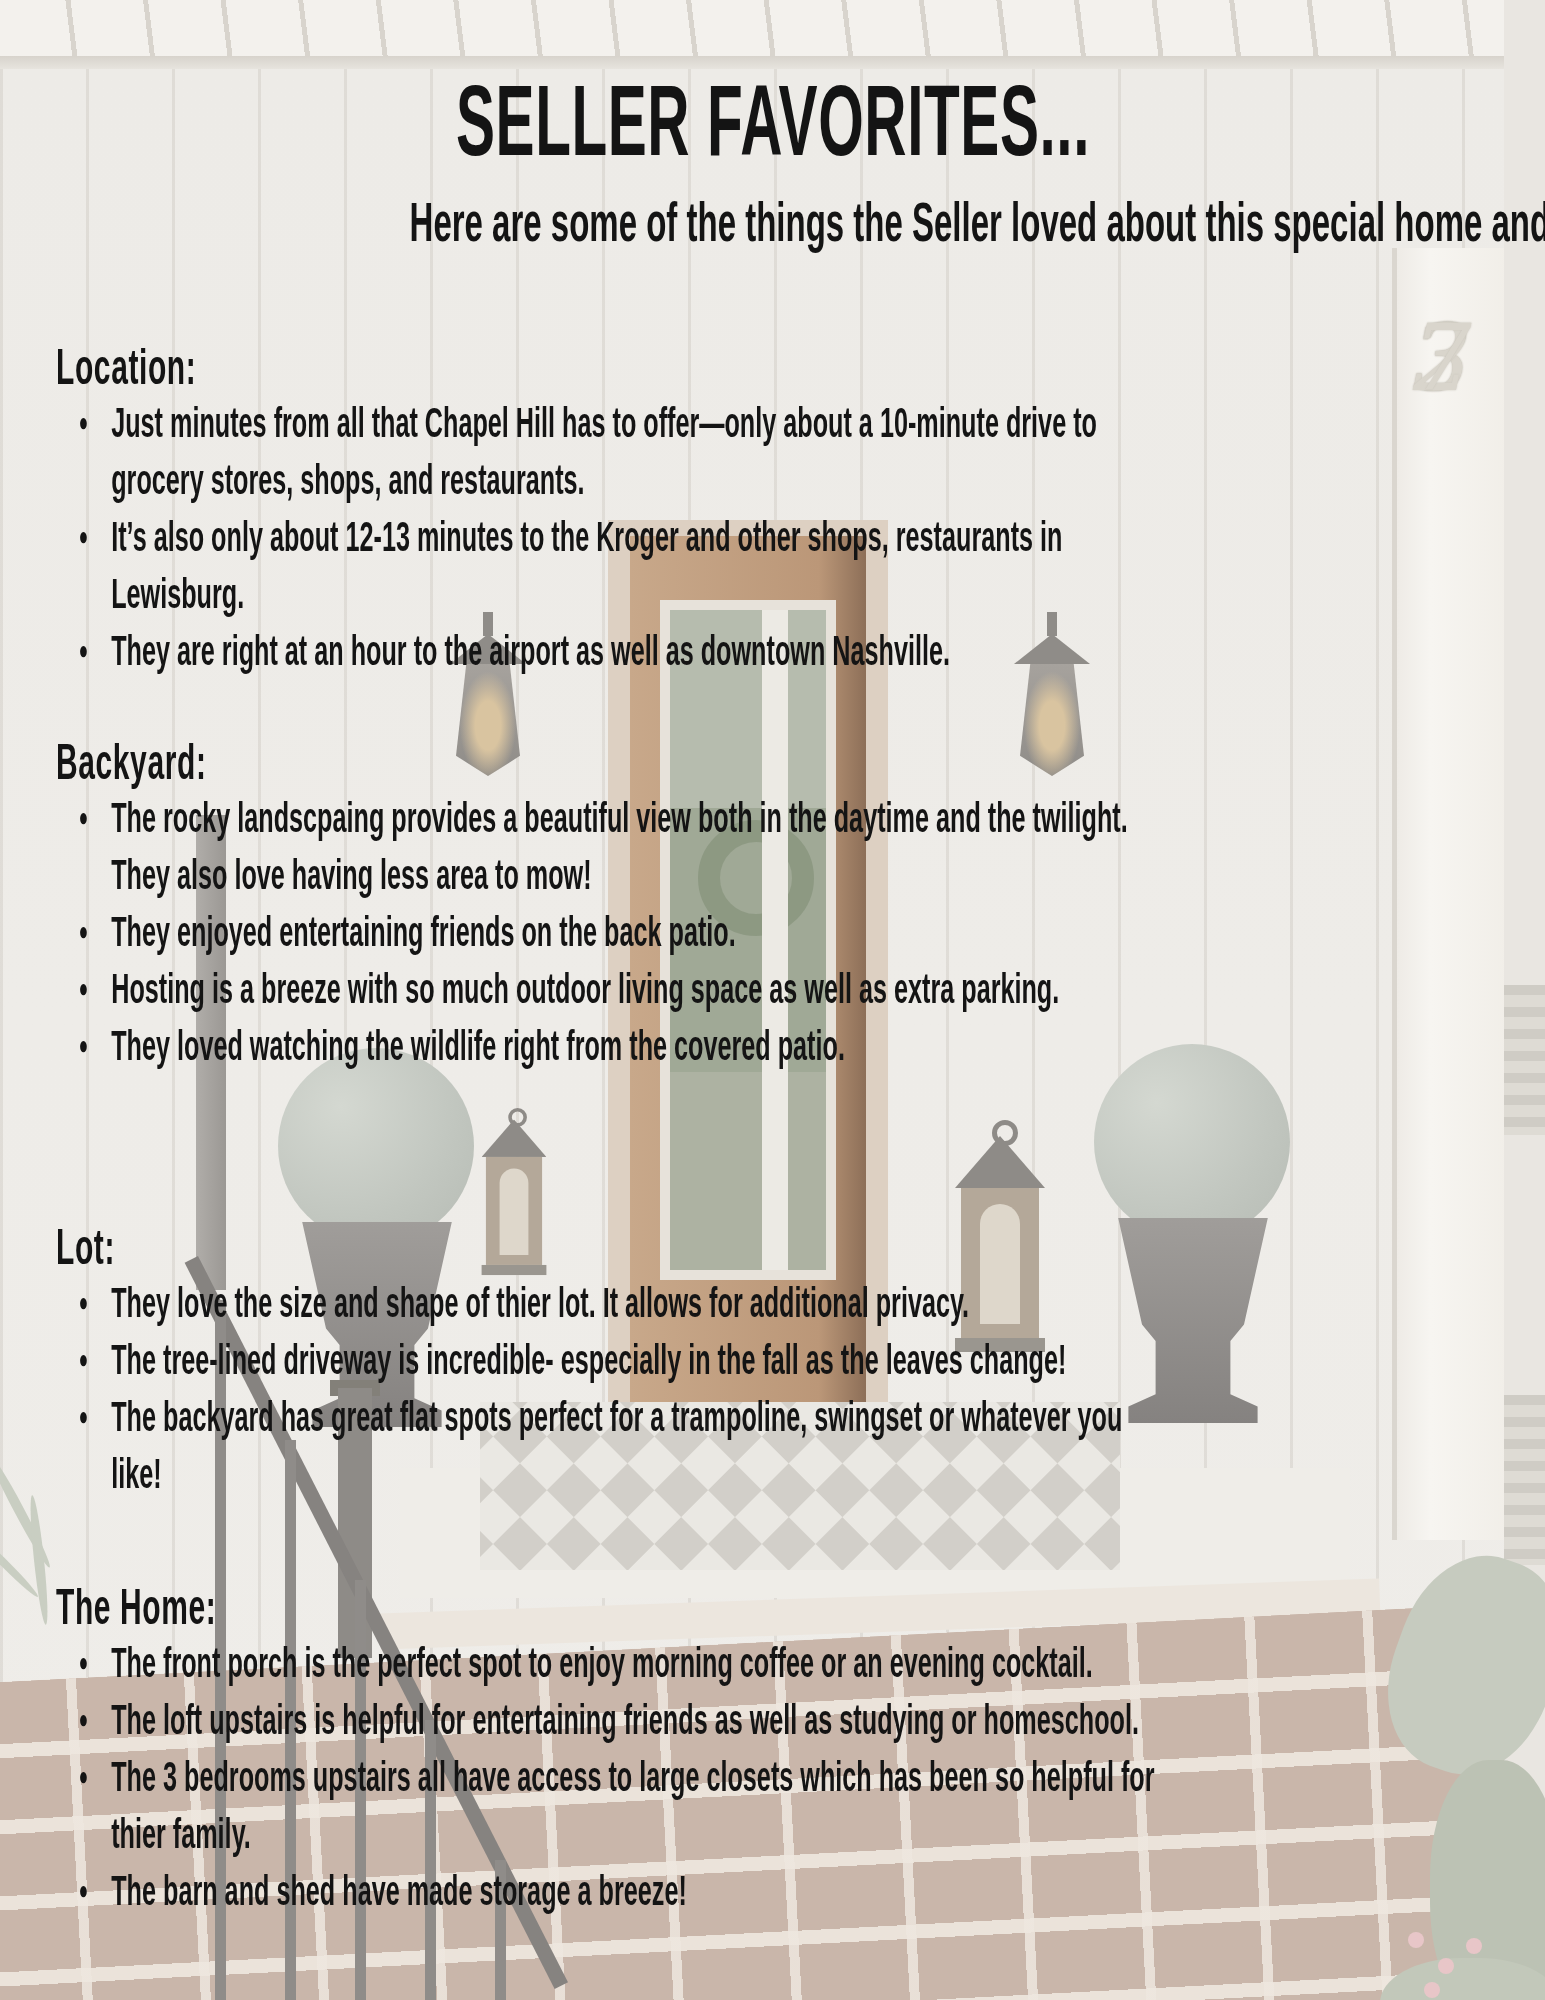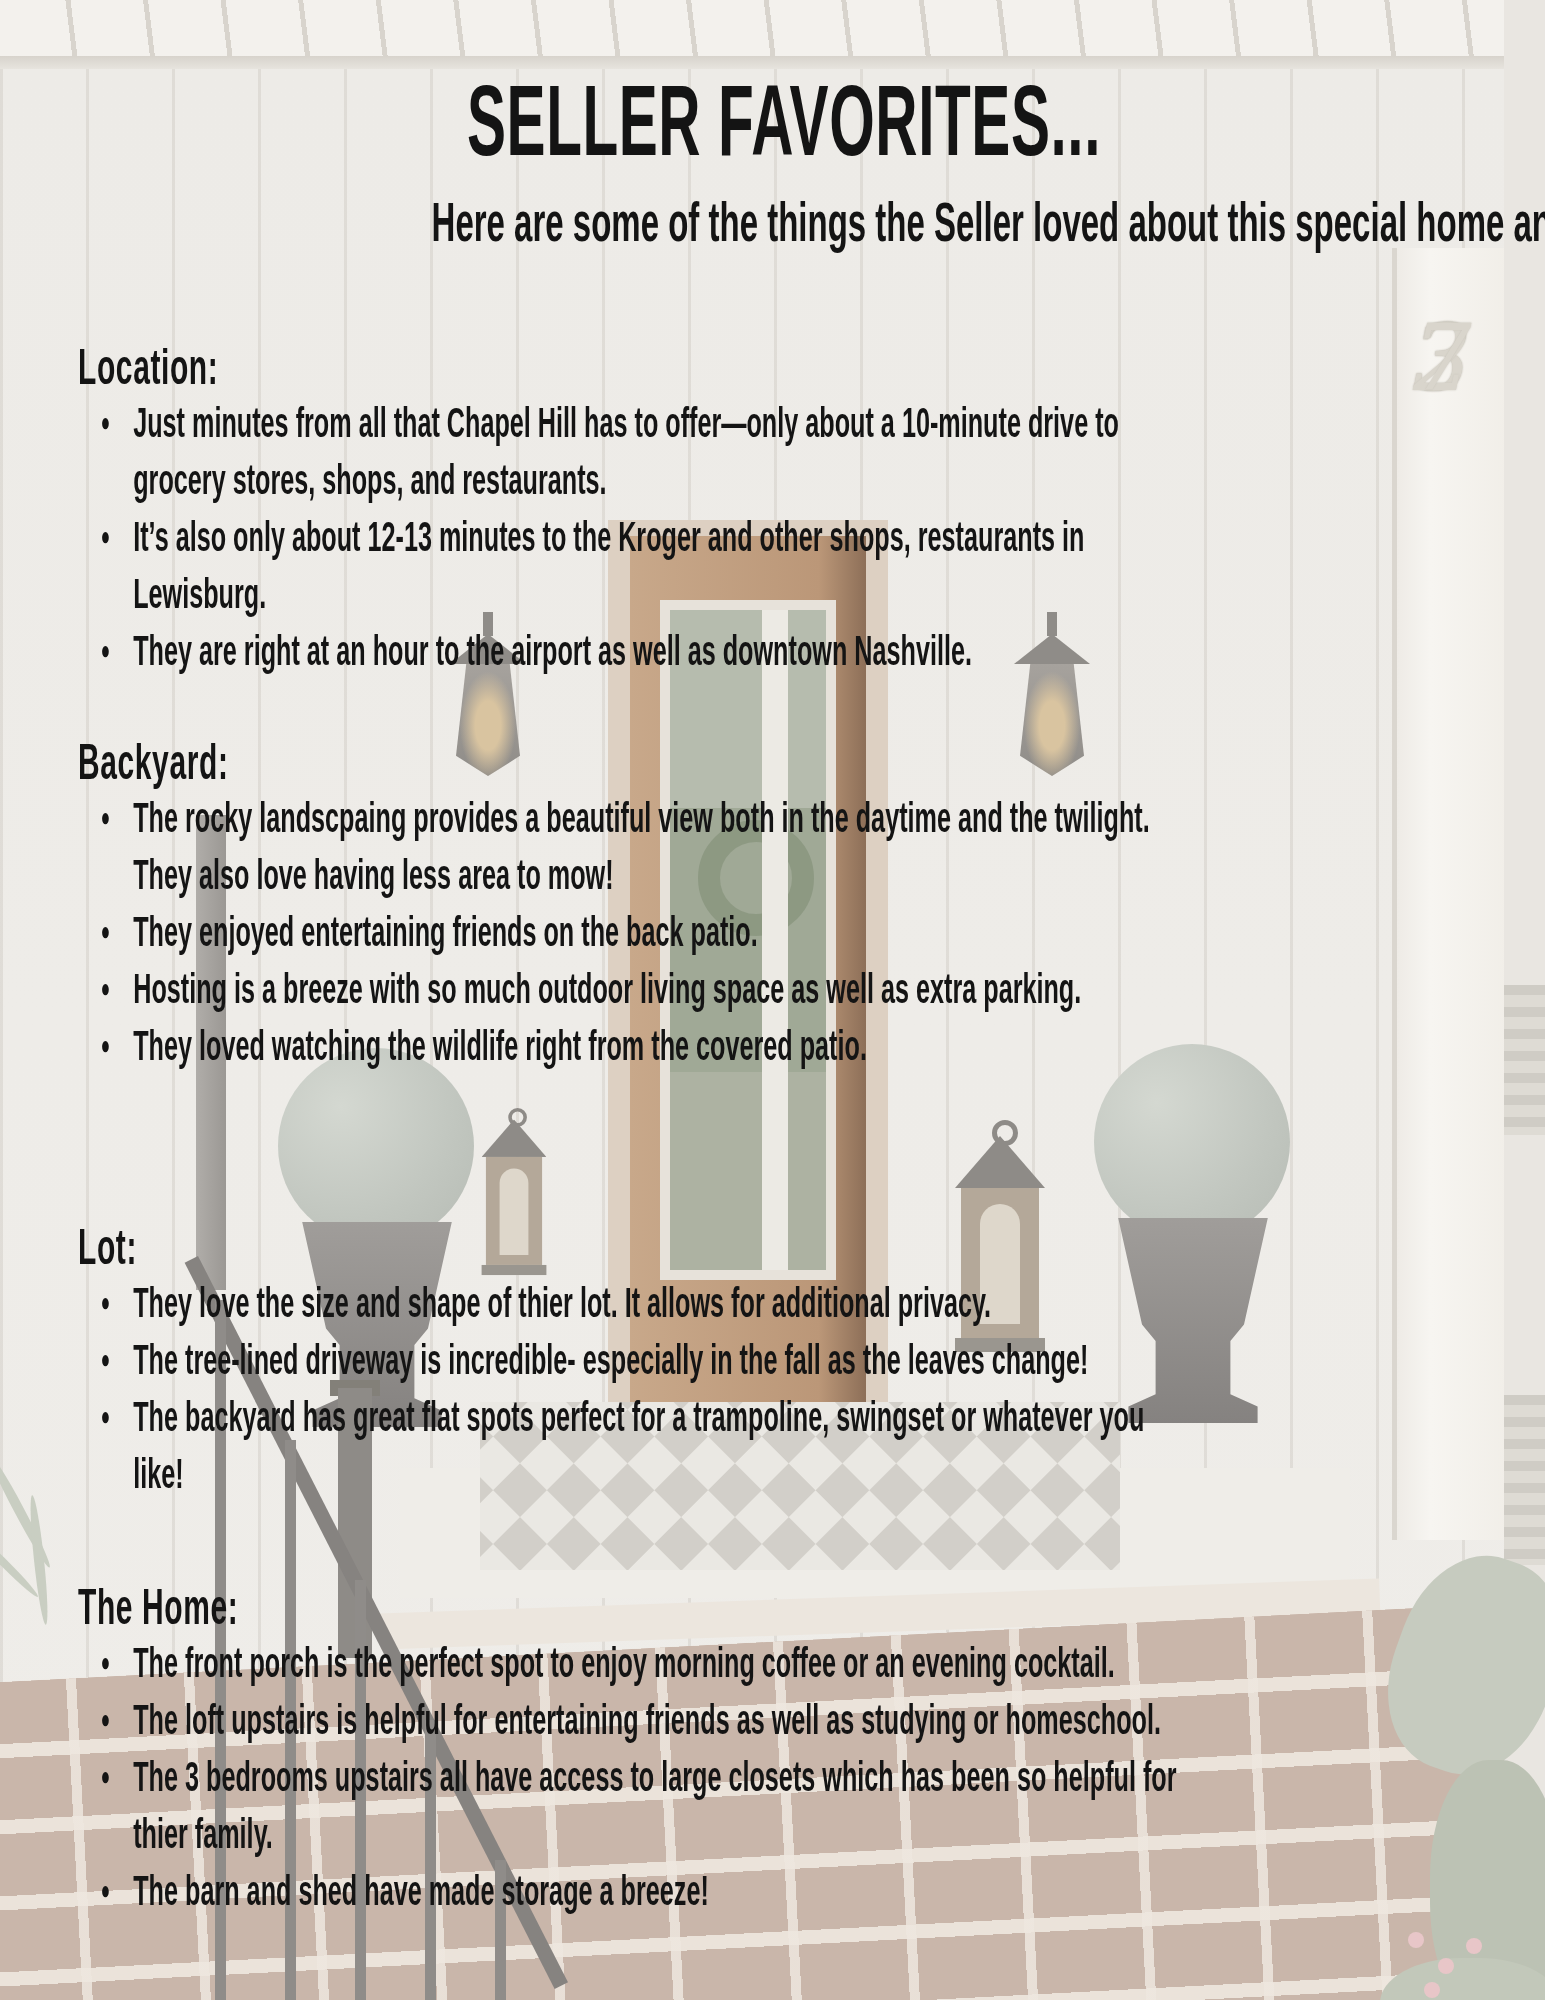--- a/index.html
+++ b/index.html
@@ -79,21 +79,21 @@
   .leaf-r2{left:1430px;top:1760px;width:130px;height:260px;background:#bcc2b4;}
   .leaf-r3{left:1380px;top:1958px;width:180px;height:100px;background:#c2c8ba;}
   .pink{width:16px;height:16px;border-radius:50%;background:#e8c6c8;}
   .pk1{left:1408px;top:1932px;}.pk2{left:1438px;top:1958px;}.pk3{left:1466px;top:1938px;}.pk4{left:1424px;top:1982px;}
   .sprig{width:10px;height:130px;border-radius:50%;background:#c9cec2;}
   .sp1{left:14px;top:1445px;transform:rotate(-28deg);}
   .sp2{left:34px;top:1495px;transform:rotate(-6deg);}
   .sp3{left:2px;top:1520px;width:8px;height:90px;transform:rotate(-45deg);}
 
   
-  .content-layer{position:relative;z-index:2;padding-left:22px;}
+  .content-layer{position:relative;z-index:2;}
   .title-wrap{padding-top:72px;text-align:center;}
   .title-wrap .t{display:inline-block;transform:scaleX(.585);transform-origin:50% 0;
     font-weight:bold;font-size:100px;line-height:96px;letter-spacing:1px;white-space:nowrap;}
   .subtitle-wrap{margin-top:26px;text-align:center;}
   .subtitle-wrap .t{display:inline-block;transform:scaleX(.60);transform-origin:50% 0;
     font-weight:bold;font-size:55px;line-height:56px;white-space:nowrap;}
   .body-wrap{margin:90px 0 0 56px;}
   .scalex{transform:scaleX(.60);transform-origin:0 0;width:2600px;}
   .sec h2{margin:0;font-size:50px;line-height:54px;font-weight:bold;letter-spacing:1px;}
   .sec ul{list-style:none;margin:0;padding:0;}

